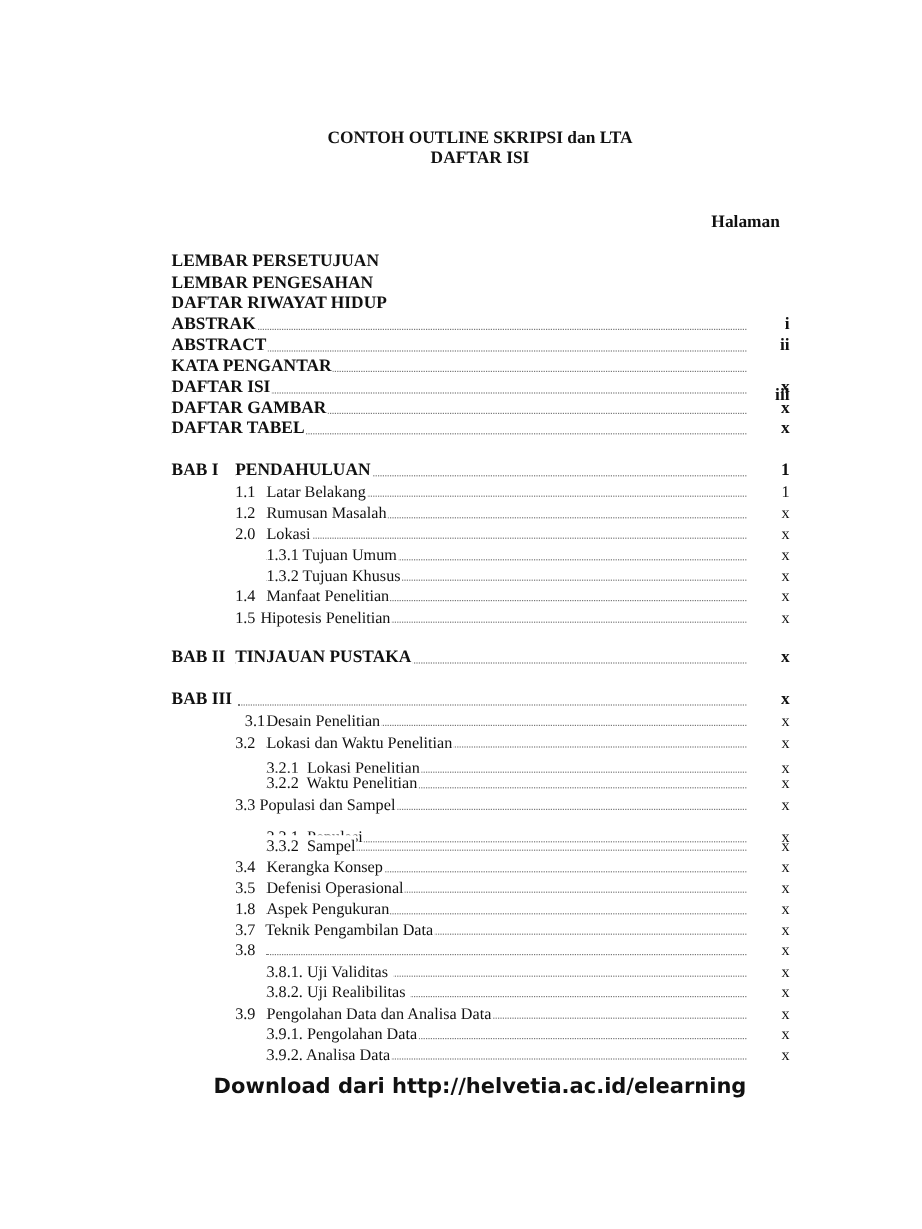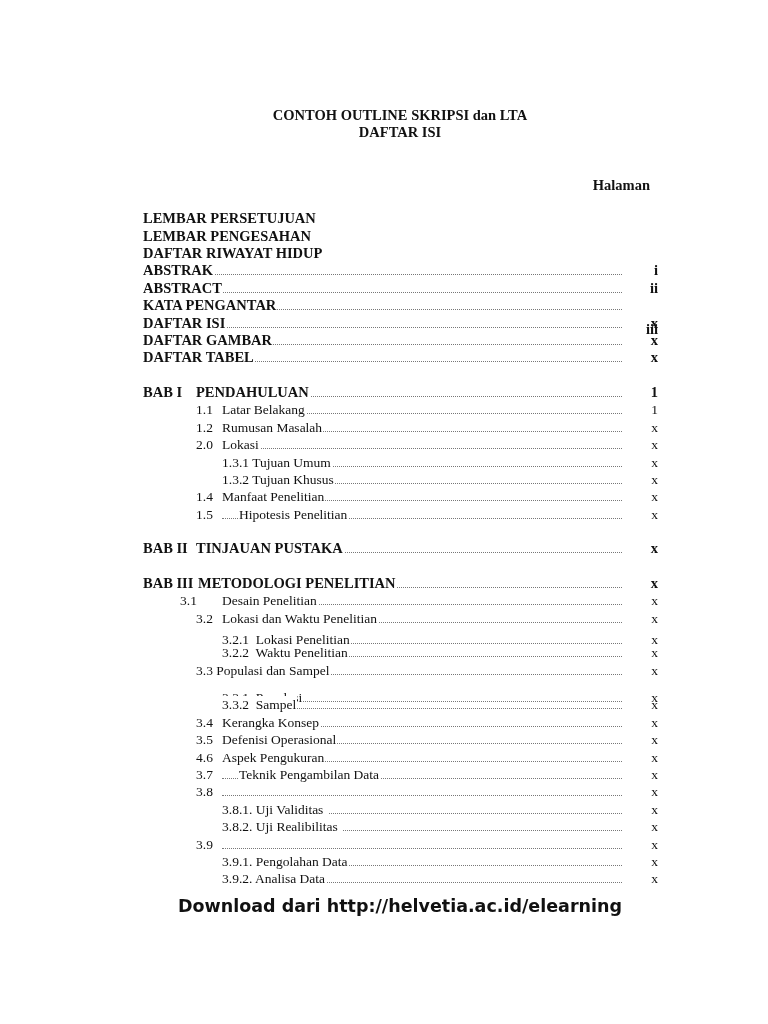--- a/index.html
+++ b/index.html
@@ -141,43 +141,40 @@
         <span class="num" style="left: 196px;">1.4</span>
         <span class="leader" style="left: 222px; width: 400px;"></span>
         <span class="lbl" style="left: 222px;">
           <span class="txt">Manfaat Penelitian</span>
         </span>
         <span class="pg" style="font-weight: normal;">x</span>
       </div>
       <div class="row" style="top: 506px;">
         <span class="num" style="left: 196px;">1.5</span>
         <span class="leader" style="left: 222px; width: 400px;"></span>
-        <span class="lbl" style="left: 239px; justify-content: flex-end;">
+        <span class="lbl" style="left: 217px; justify-content: flex-end;">
           <span class="txt">Hipotesis Penelitian</span>
         </span>
         <span class="pg" style="font-weight: normal;">x</span>
       </div>
       <div class="row bold" style="top: 540px;">
         <span class="num" style="left: 143px;">BAB II</span>
         <span class="leader" style="left: 196px; width: 426px;"></span>
         <span class="lbl" style="left: 196px;">
           <span class="txt">TINJAUAN PUSTAKA</span>
         </span>
         <span class="pg" style="font-weight: bold;">x</span>
       </div>
       <div class="row bold" style="top: 575px;">
         <span class="num" style="left: 143px;">BAB III</span>
         <span class="leader" style="left: 198px; width: 424px;"></span>
-        <span class="lbl" style="left: 198px;">
-          <span class="txt">METODOLOGI PENELITIAN</span>
-        </span>
         <span class="pg" style="font-weight: bold;">x</span>
       </div>
       <div class="row" style="top: 592px;">
-        <span class="num" style="left: 180px;">3.1</span>
+        <span class="num" style="left: 204px;">3.1</span>
         <span class="leader" style="left: 222px; width: 400px;"></span>
         <span class="lbl" style="left: 222px;">
           <span class="txt">Desain Penelitian</span>
         </span>
         <span class="pg" style="font-weight: normal;">x</span>
       </div>
       <div class="row" style="top: 610px;">
         <span class="num" style="left: 196px;">3.2</span>
         <span class="leader" style="left: 222px; width: 400px;"></span>
         <span class="lbl" style="left: 222px;">
@@ -230,31 +227,31 @@
       </div>
       <div class="row" style="top: 731px;">
         <span class="num" style="left: 196px;">3.5</span>
         <span class="leader" style="left: 222px; width: 400px;"></span>
         <span class="lbl" style="left: 222px;">
           <span class="txt">Defenisi Operasional</span>
         </span>
         <span class="pg" style="font-weight: normal;">x</span>
       </div>
       <div class="row" style="top: 749px;">
-        <span class="num" style="left: 196px;">4.6</span>
+        <span class="num" style="left: 196px;">1.8</span>
         <span class="leader" style="left: 222px; width: 400px;"></span>
         <span class="lbl" style="left: 222px;">
           <span class="txt">Aspek Pengukuran</span>
         </span>
         <span class="pg" style="font-weight: normal;">x</span>
       </div>
       <div class="row" style="top: 766px;">
         <span class="num" style="left: 196px;">3.7</span>
         <span class="leader" style="left: 222px; width: 400px;"></span>
-        <span class="lbl" style="left: 239px;">
+        <span class="lbl" style="left: 221px;">
           <span class="txt">Teknik Pengambilan Data</span>
         </span>
         <span class="pg" style="font-weight: normal;">x</span>
       </div>
       <div class="row" style="top: 783px;">
         <span class="num" style="left: 196px;">3.8</span>
         <span class="leader" style="left: 222px; width: 400px;"></span>
         <span class="pg" style="font-weight: normal;">x</span>
       </div>
       <div class="row" style="top: 801px;">
@@ -267,20 +264,23 @@
       <div class="row" style="top: 818px;">
         <span class="leader" style="left: 222px; width: 400px;"></span>
         <span class="lbl" style="left: 222px;">
           <span class="txt">3.8.2. Uji Realibilitas </span>
         </span>
         <span class="pg" style="font-weight: normal;">x</span>
       </div>
       <div class="row" style="top: 836px;">
         <span class="num" style="left: 196px;">3.9</span>
         <span class="leader" style="left: 222px; width: 400px;"></span>
+        <span class="lbl" style="left: 222px;">
+          <span class="txt">Pengolahan Data dan Analisa Data</span>
+        </span>
         <span class="pg" style="font-weight: normal;">x</span>
       </div>
       <div class="row" style="top: 853px;">
         <span class="leader" style="left: 222px; width: 400px;"></span>
         <span class="lbl" style="left: 222px;">
           <span class="txt">3.9.1. Pengolahan Data</span>
         </span>
         <span class="pg" style="font-weight: normal;">x</span>
       </div>
       <div class="row" style="top: 870px;">

